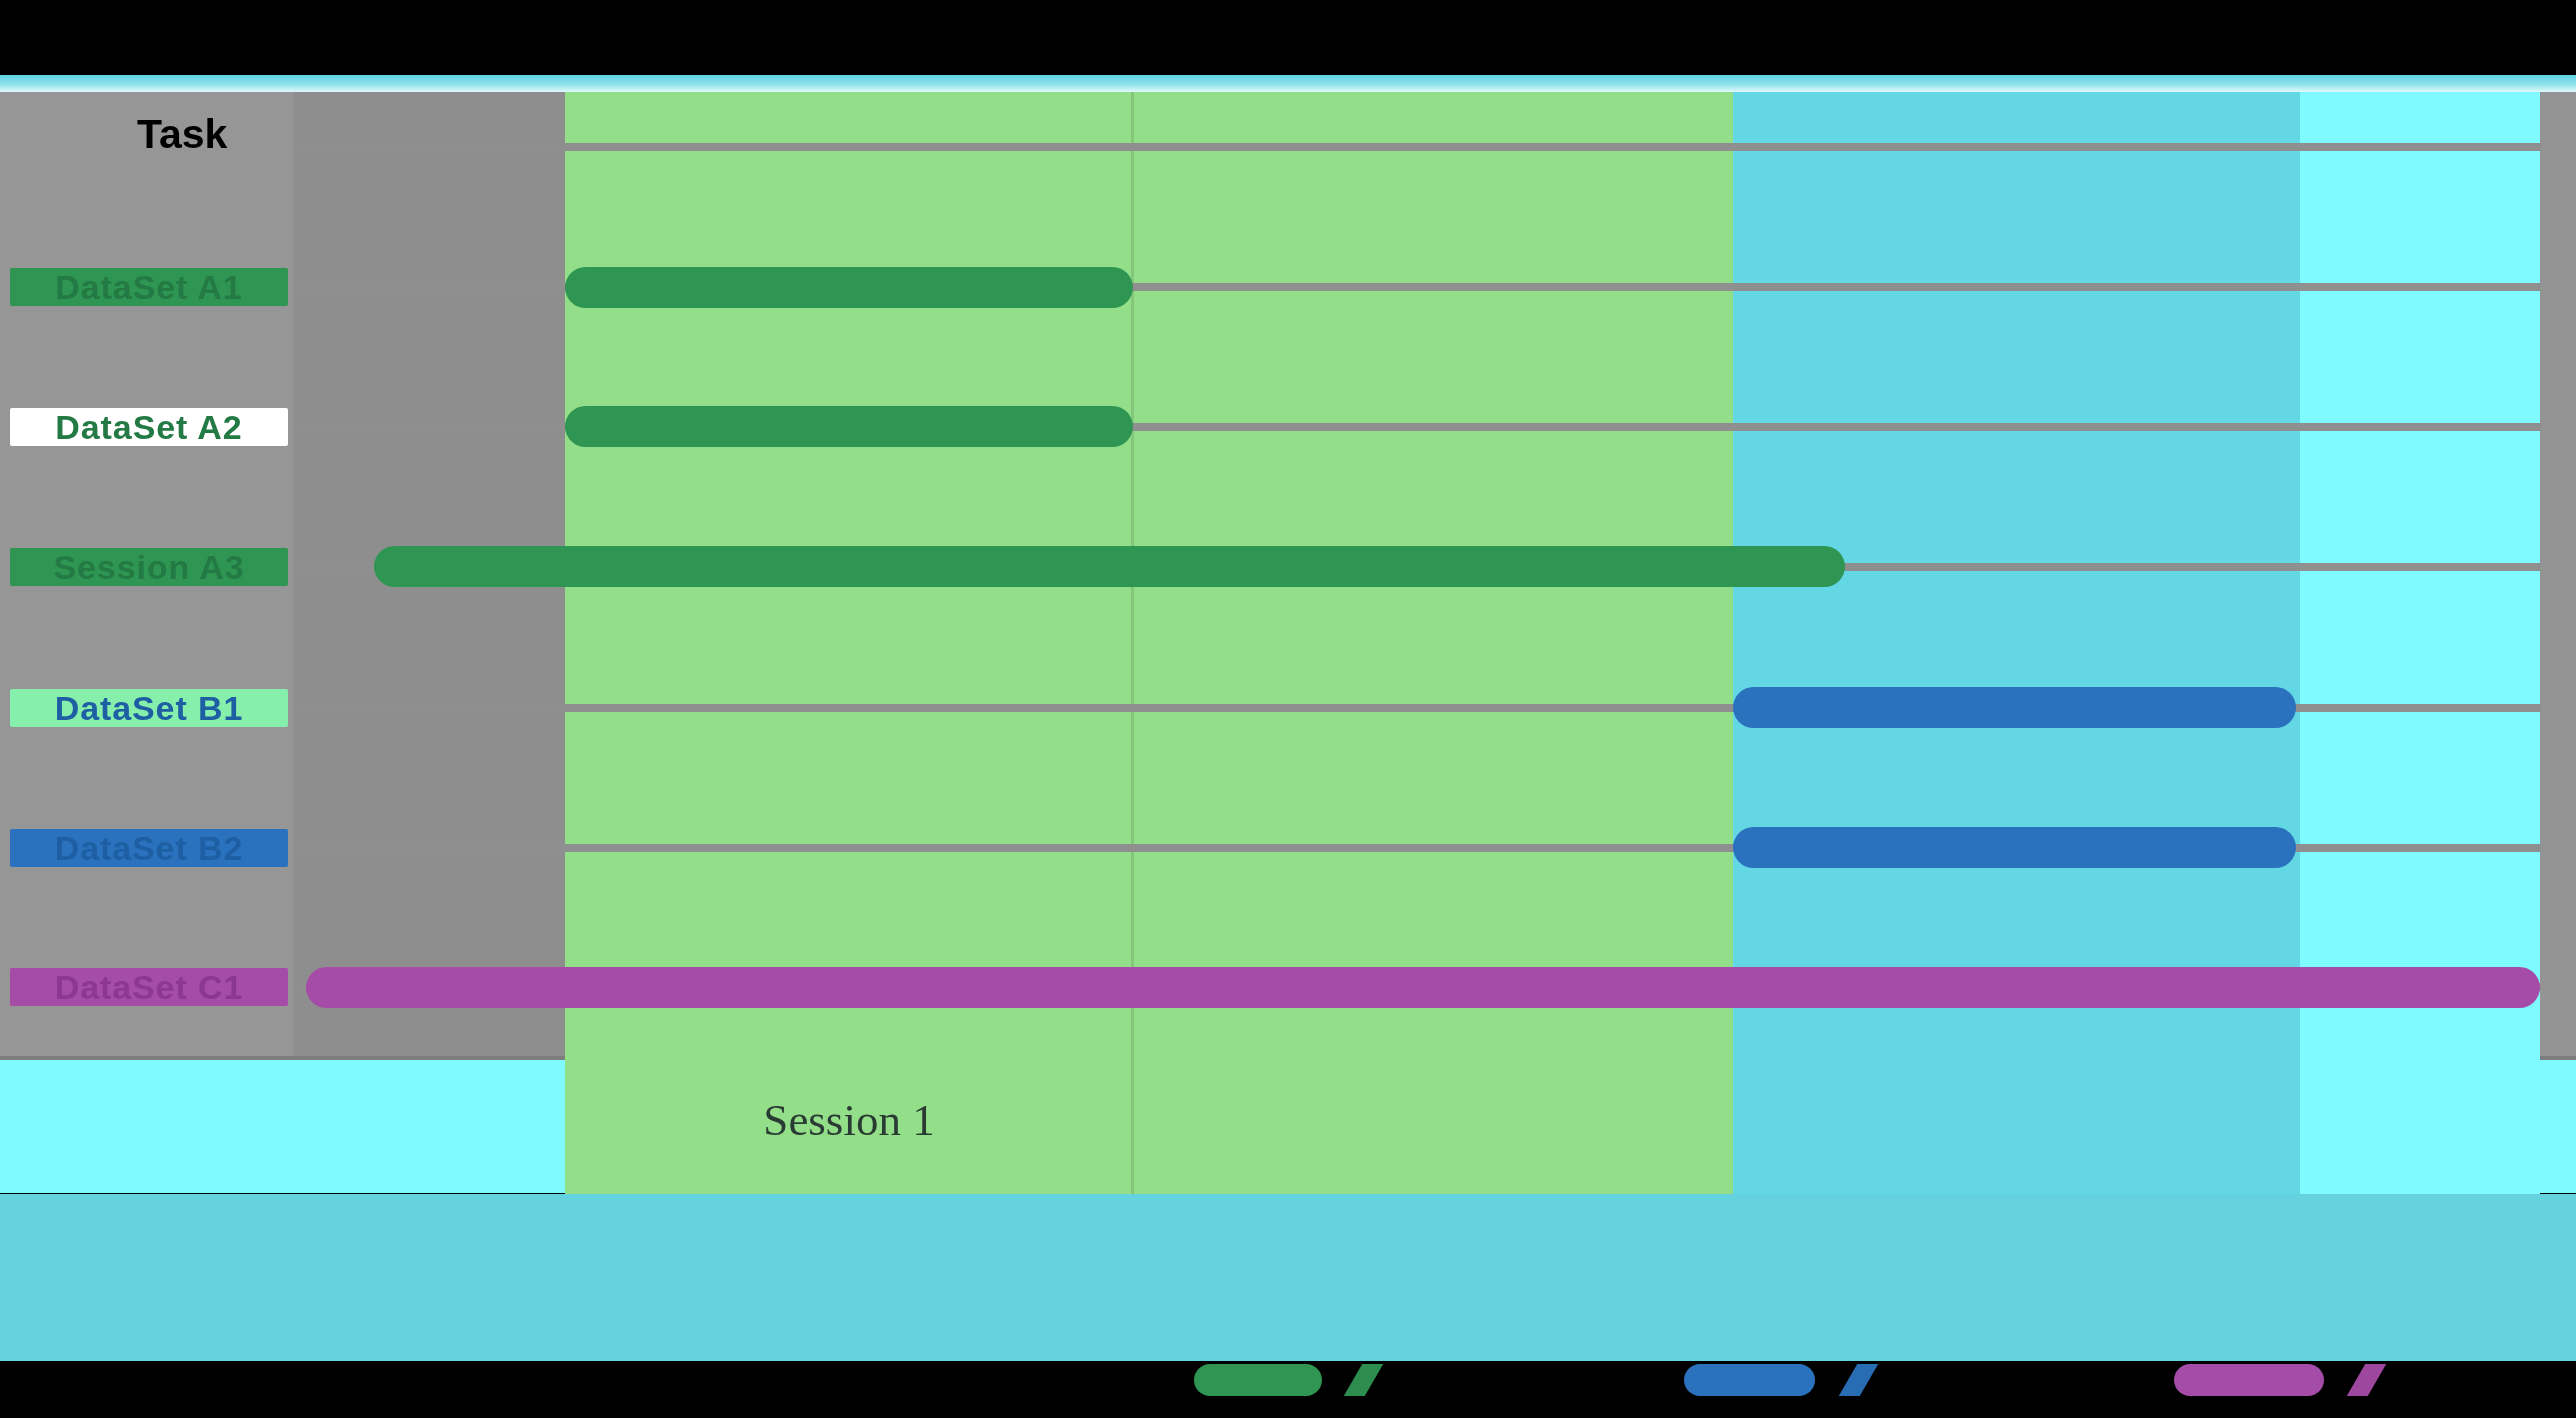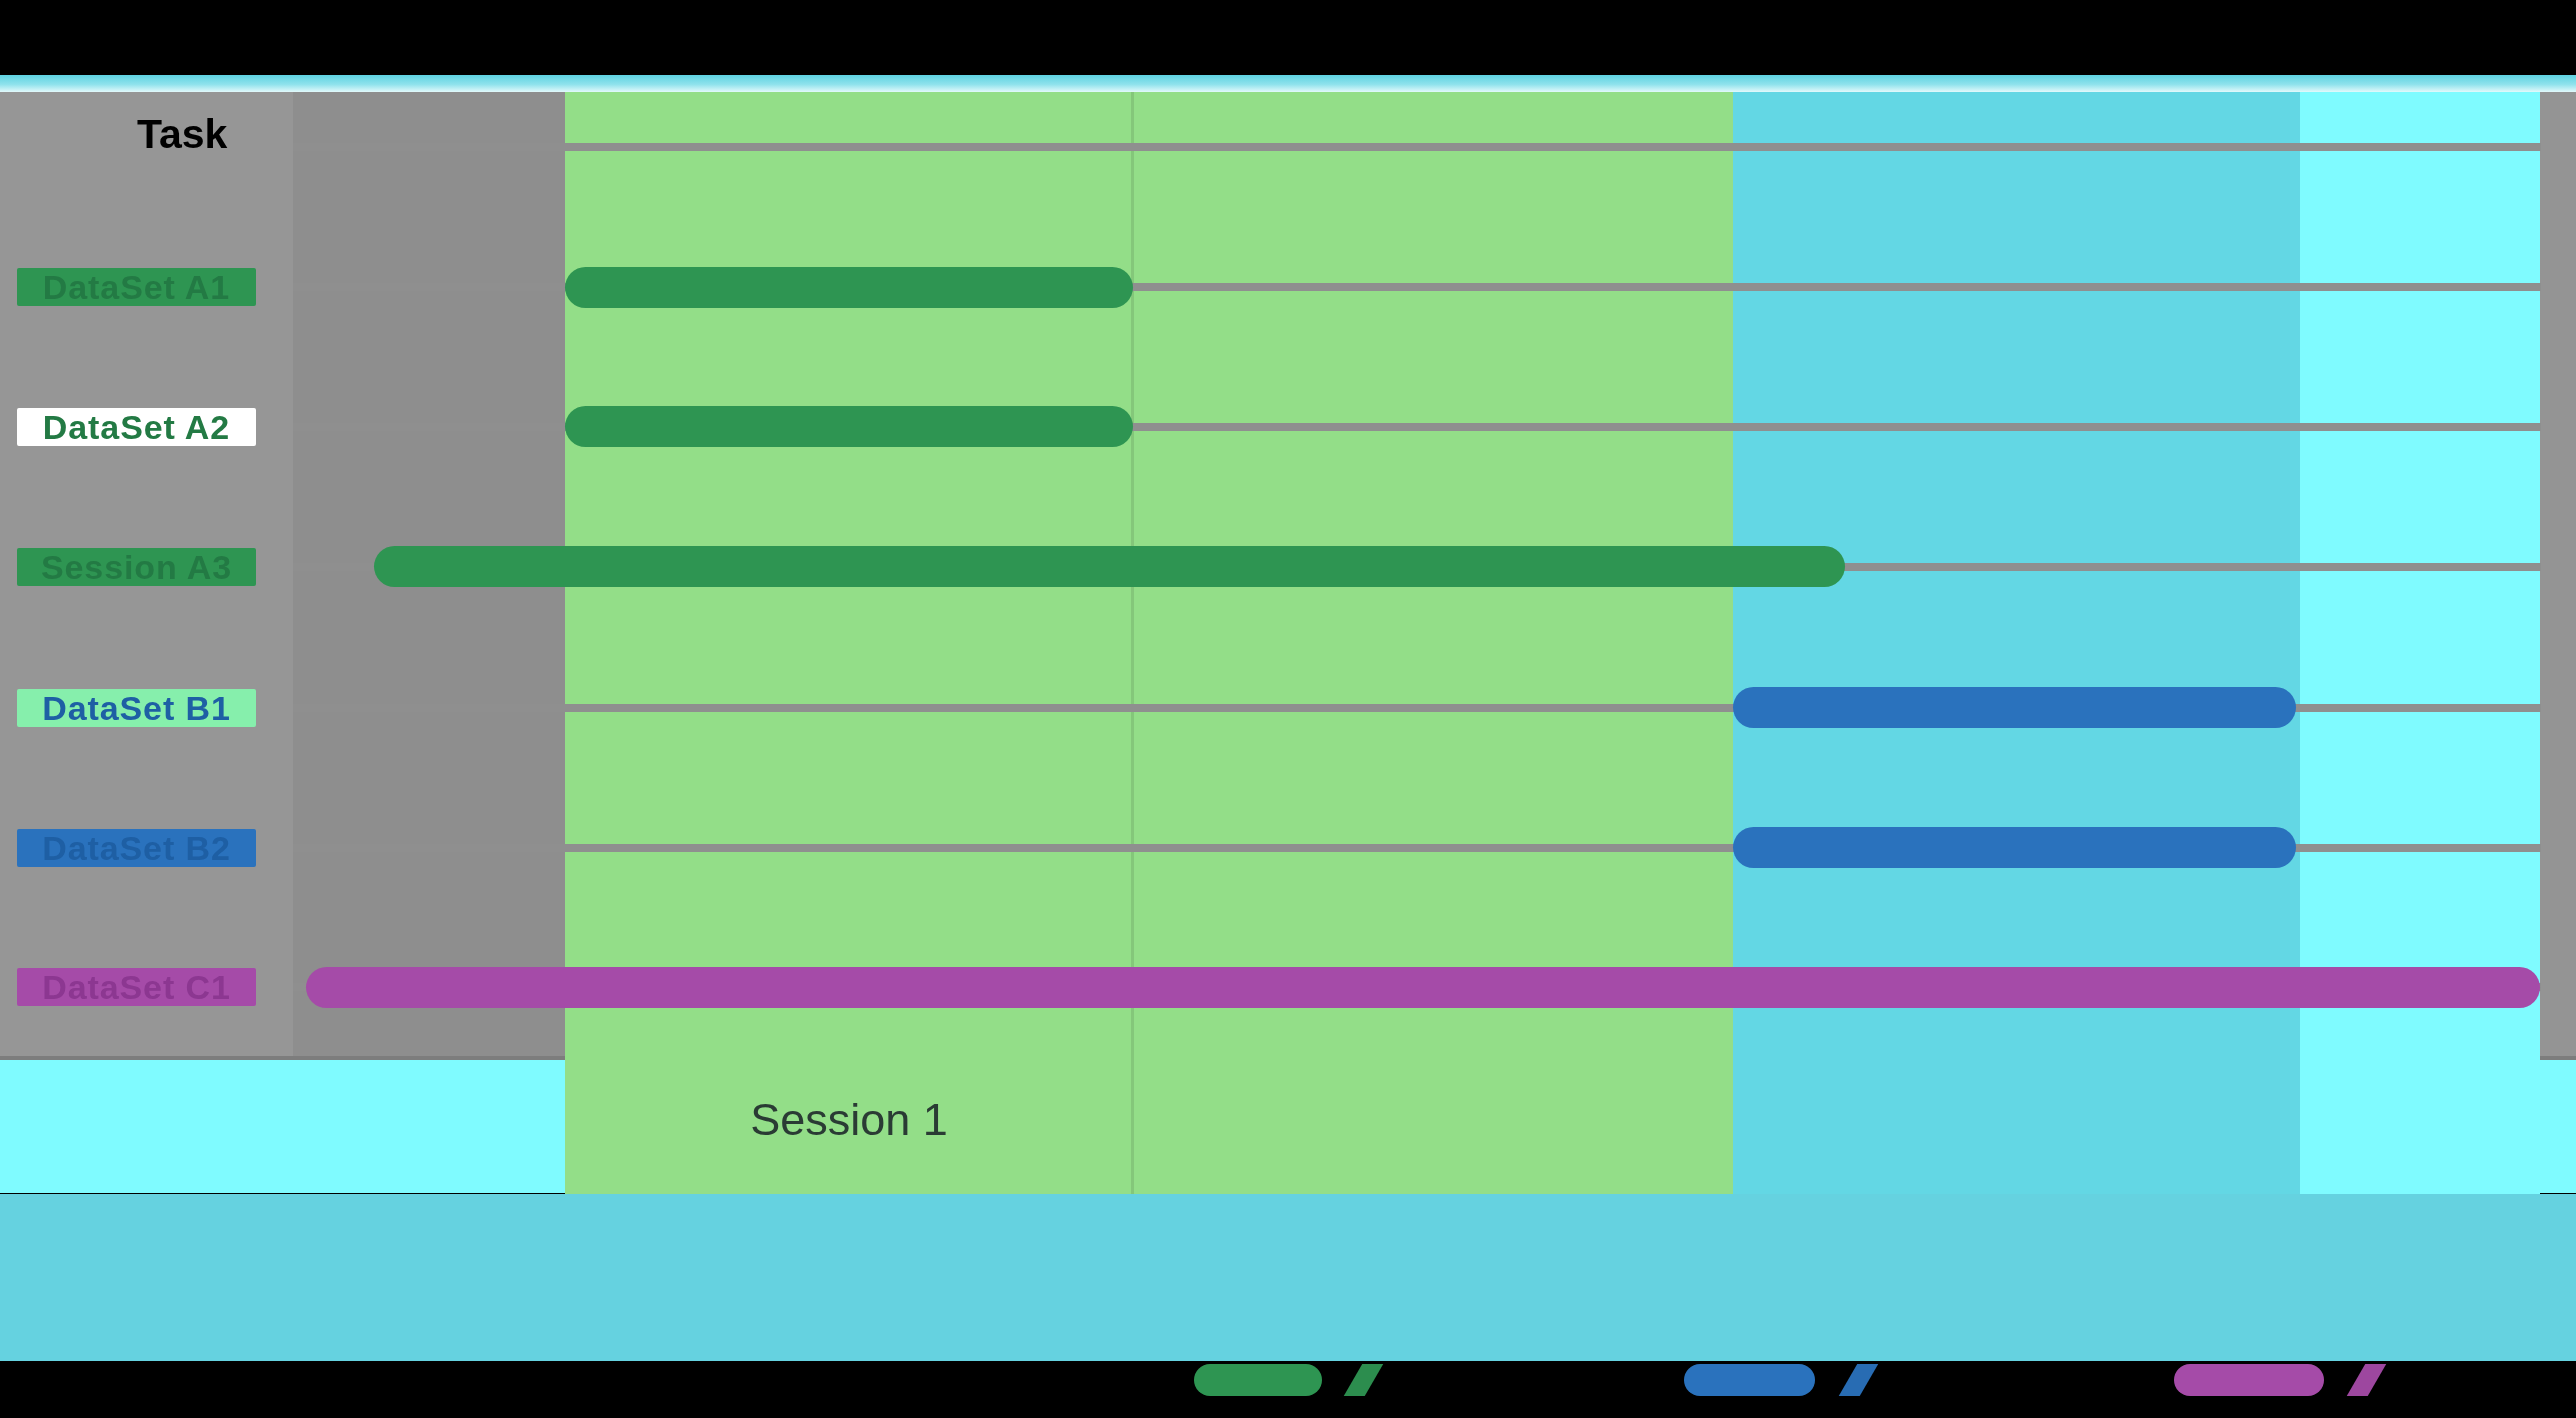--- a/index.html
+++ b/index.html
@@ -14,25 +14,25 @@
   .zone-pregray{left:293px;width:272px;height:968px;background:#8E8E8E;border-bottom:4.7px solid #7d7d7d;}
   .zone-green{left:565px;width:1168px;background:#93DE88;}
   .zone-cyan{left:1733px;width:567px;background:#63D7E4;}
   .zone-bright{left:2300px;width:240px;background:#7FFBFF;}
   .bright-left{left:0;top:1060px;width:565px;height:133px;background:#7FFBFF;z-index:1;}
   .bright-right{left:2540px;top:1060px;width:36px;height:133px;background:#7FFBFF;z-index:1;}
   .band{left:0;top:1194px;width:2576px;height:167px;background:#65D2E0;z-index:1;}
   .gridline{left:293px;width:2248px;height:7.5px;background:#8F8F8F;z-index:2;}
   .vline{left:1131px;top:92px;width:2.8px;height:1102px;background:rgba(0,0,0,0.10);z-index:2;}
   .bar{height:41px;border-radius:20.6px;z-index:3;}
-  .row-label{left:17px;width:239px;height:38px;border-radius:1.9px;z-index:3;
+  .row-label{left:10px;width:278px;height:38px;border-radius:1.9px;z-index:3;
     display:flex;align-items:center;justify-content:center;
     font-size:34px;font-weight:700;letter-spacing:0.9px;}
   .axis-title{left:137px;top:111px;font-size:41px;font-weight:700;color:#000;z-index:4;}
-  .session-label{top:1094px;width:488px;text-align:center;font-size:45px;z-index:3;}
+  .session-label{top:1094px;width:488px;text-align:center;font-size:45px;z-index:3;font-family:Liberation Serif, serif;}
   .session-1-label{left:605px;color:#2A3B34;}
   .session-2-label{left:1774px;color:#1C3A3F;}
   .legend-pill{top:1364px;height:32px;border-radius:16px;z-index:3;}
   .legend-slash{top:1364px;width:20.6px;height:32px;transform:skewX(-30deg);opacity:.95;z-index:3;}
 </style>
 </head>
 <body>
 
 <div id="chart-root">
   <div class="abs top-strip"></div>

